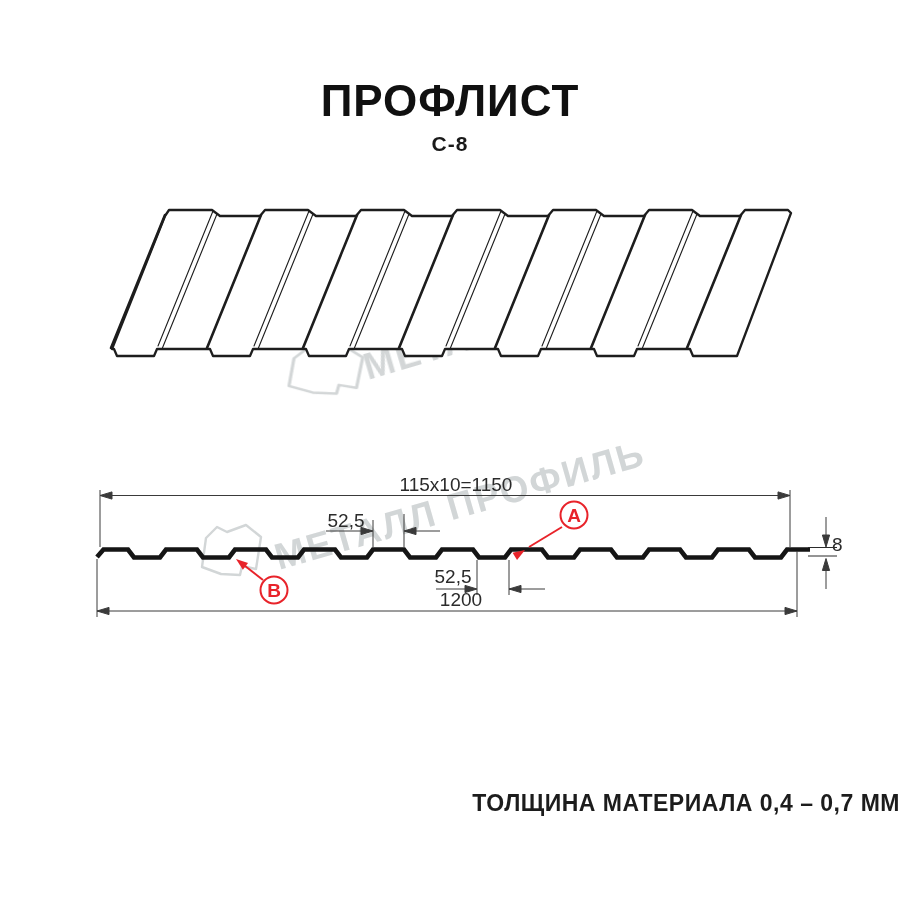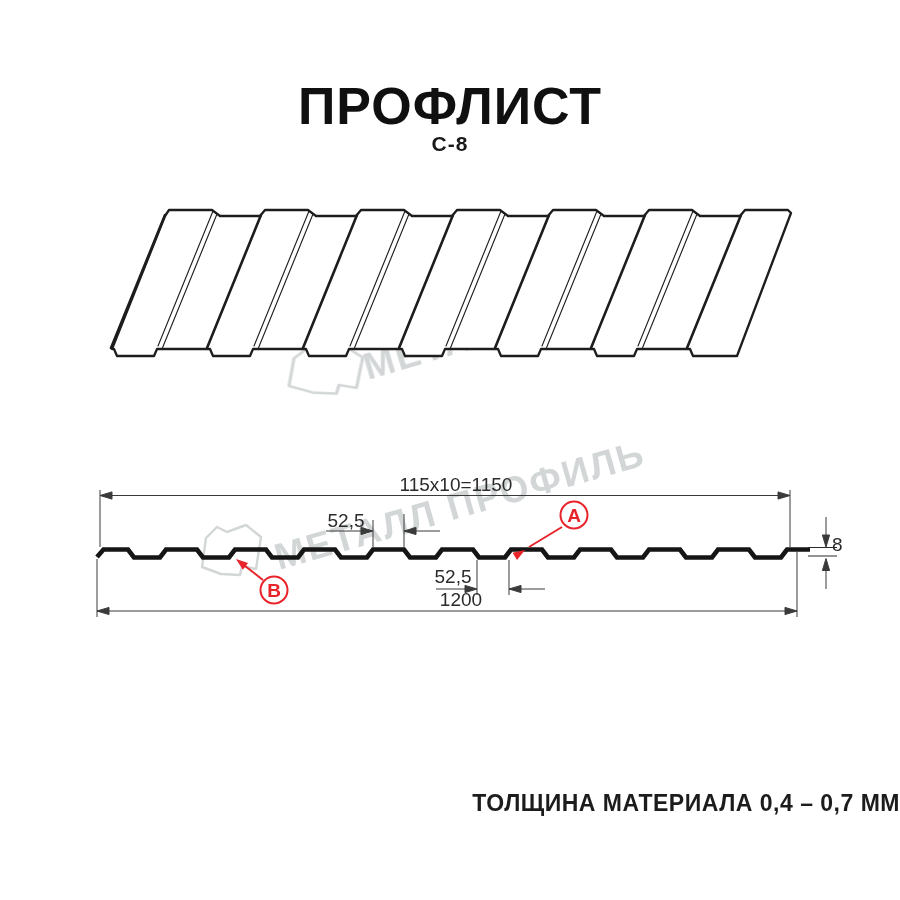--- a/index.html
+++ b/index.html
@@ -2,21 +2,21 @@
 <html><head>
 <meta charset="utf-8">
 <style>
   html,body{margin:0;padding:0;background:#ffffff;}
   #canvas{
     position:relative;width:900px;height:900px;background:#ffffff;overflow:hidden;
     font-family:"Liberation Sans", sans-serif;
   }
   .title{
     position:absolute;left:0;top:76px;width:900px;text-align:center;
-    font-size:52px;font-weight:800;letter-spacing:1px;color:#101010;
+    font-size:44px;font-weight:800;letter-spacing:1px;color:#101010;
   }
   .subtitle{
     position:absolute;left:0;top:132px;width:900px;text-align:center;
     font-size:21px;font-weight:600;letter-spacing:1px;color:#1a1a1a;
   }
   .footer-note{
     position:absolute;left:0;top:790px;width:900px;text-align:right;
     font-size:23px;font-weight:600;letter-spacing:0.5px;color:#1c1c1c;
   }
   svg{position:absolute;left:0;top:0;}

